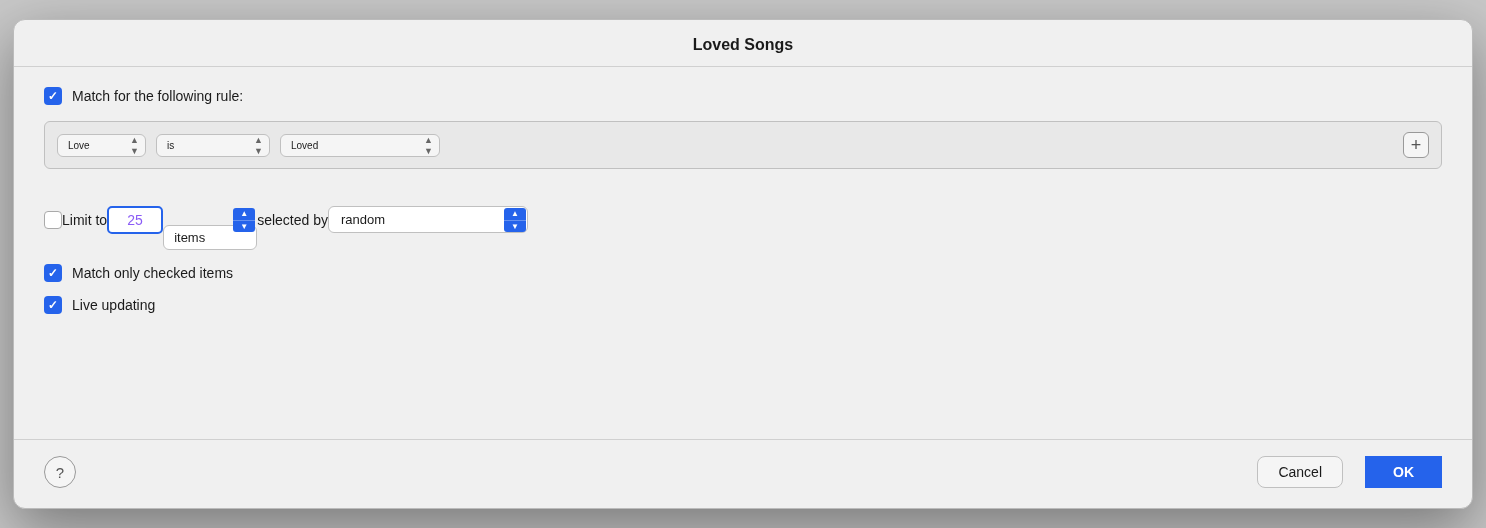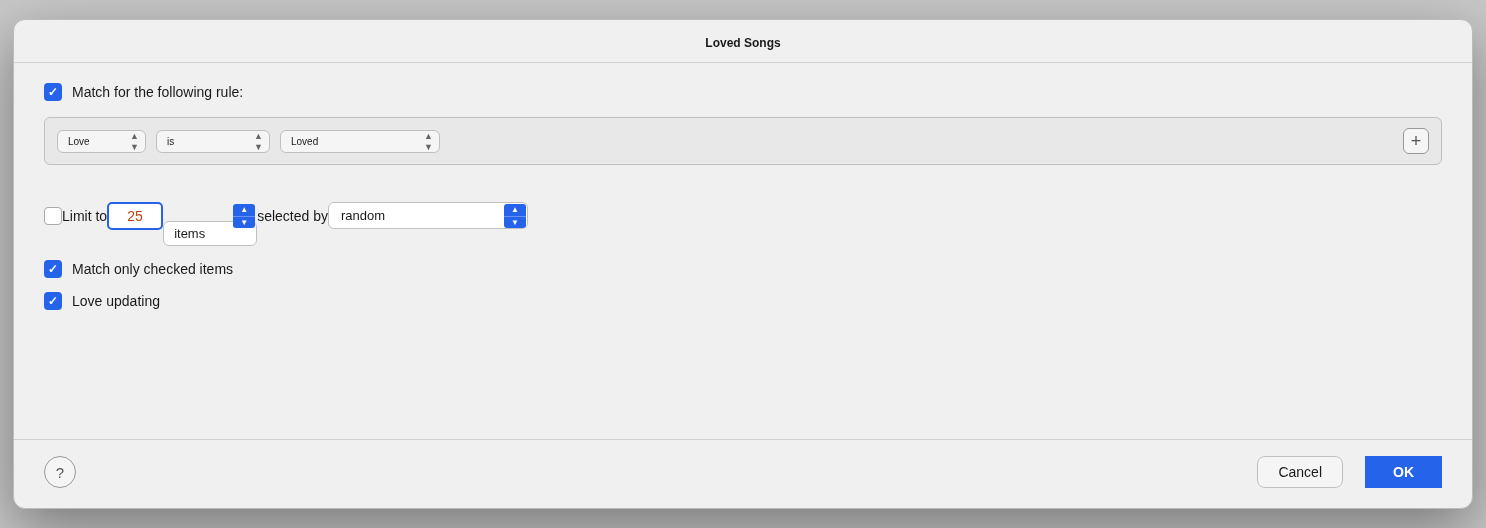--- a/index.html
+++ b/index.html
@@ -32,21 +32,21 @@
 
     .dialog-titlebar {
       display: flex;
       align-items: center;
       justify-content: center;
       padding: 16px 20px 12px;
       border-bottom: 1px solid #d0d0d0;
     }
 
     .dialog-title {
-      font-size: 12px;
+      font-size: 16px;
       font-weight: 700;
       color: #1a1a1a;
     }
 
     .dialog-body {
       padding: 20px 30px 20px 30px;
       flex: 1;
       display: flex;
       flex-direction: column;
       gap: 0;
@@ -165,21 +165,21 @@
     }
 
     .limit-input {
       width: 56px;
       height: 28px;
       border: 2px solid #2563eb;
       border-radius: 5px;
       background: #fff;
       text-align: center;
       font-size: 14px;
-      color: #c2410c;
+      color: #8b5cf6;
       outline: none;
     }
 
     .blue-stepper-wrapper {
       position: relative;
       display: inline-flex;
       align-items: center;
     }
 
     .blue-stepper-wrapper select {
@@ -415,21 +415,21 @@
         <div class="checkbox">
           <span class="checkbox-check">✓</span>
         </div>
         <span class="rule-label">Match only checked items</span>
       </div>
 
       <div class="checkbox-container">
         <div class="checkbox">
           <span class="checkbox-check">✓</span>
         </div>
-        <span class="rule-label">Love updating</span>
+        <span class="rule-label">Live updating</span>
       </div>
     </div>
   </div>
 
   <div class="dialog-footer">
     <div class="help-button">
       <span>?</span>
     </div>
     <div class="footer-buttons">
       <button class="cancel-button">Cancel</button>

